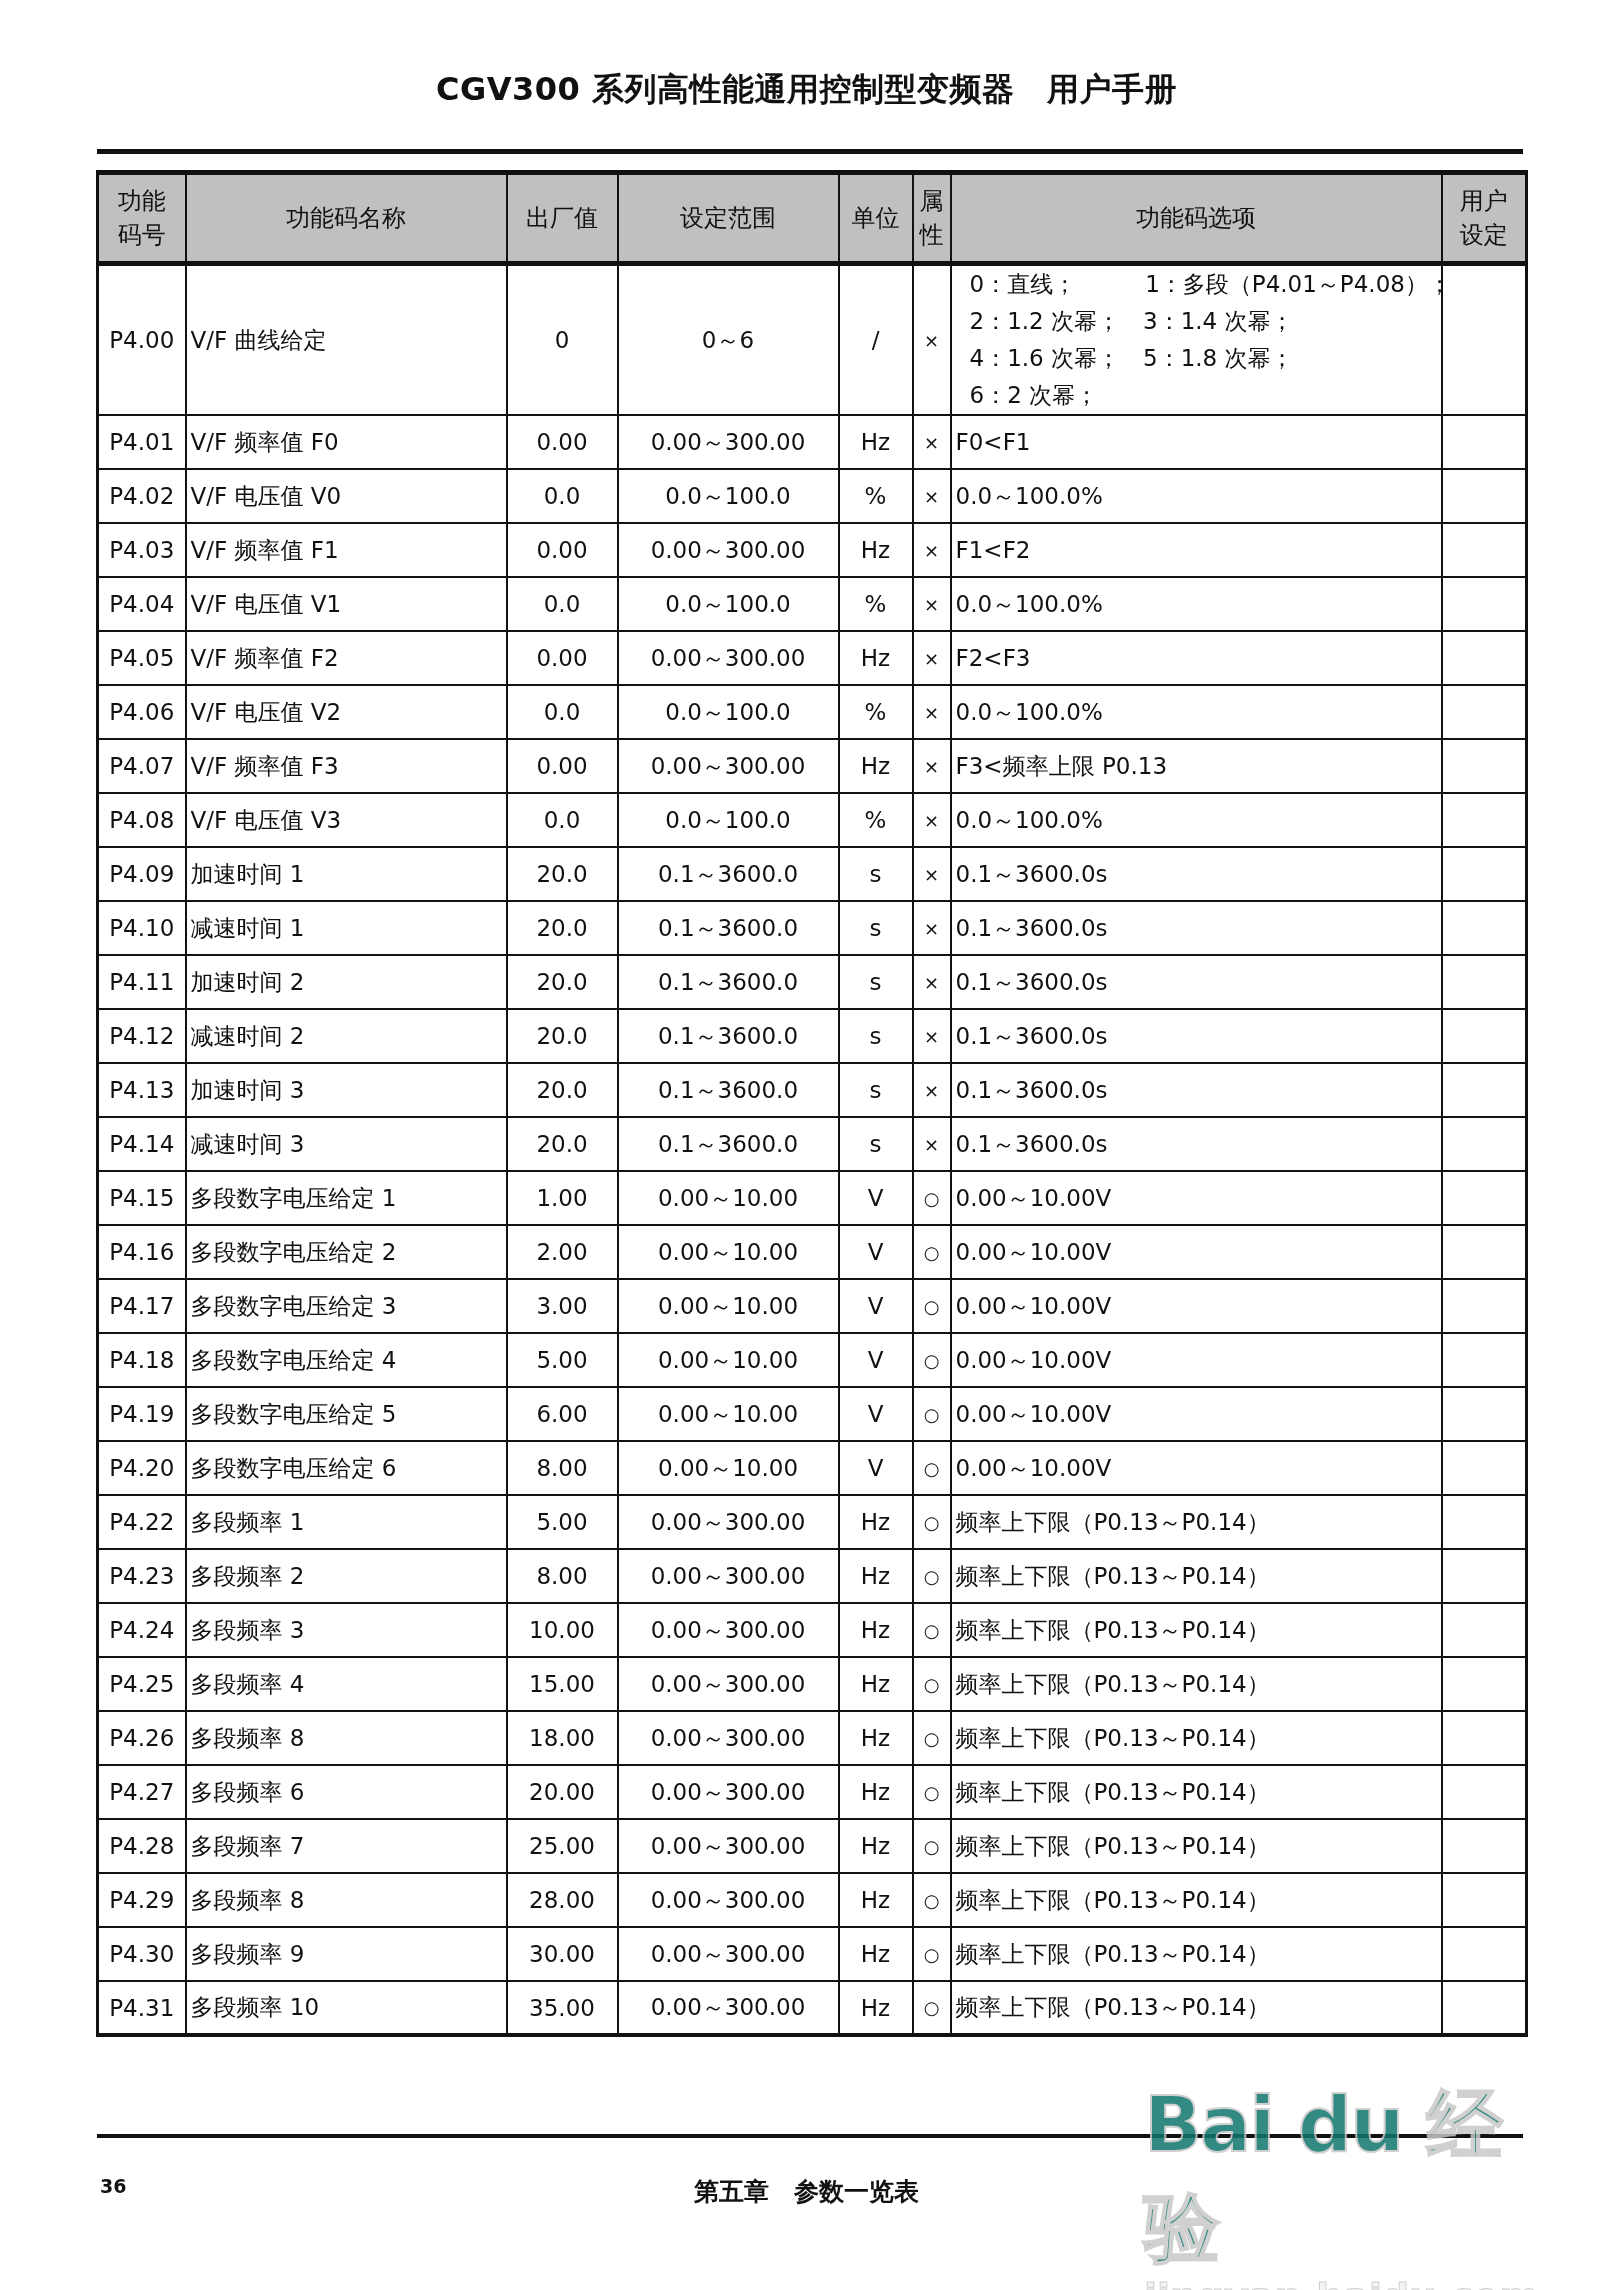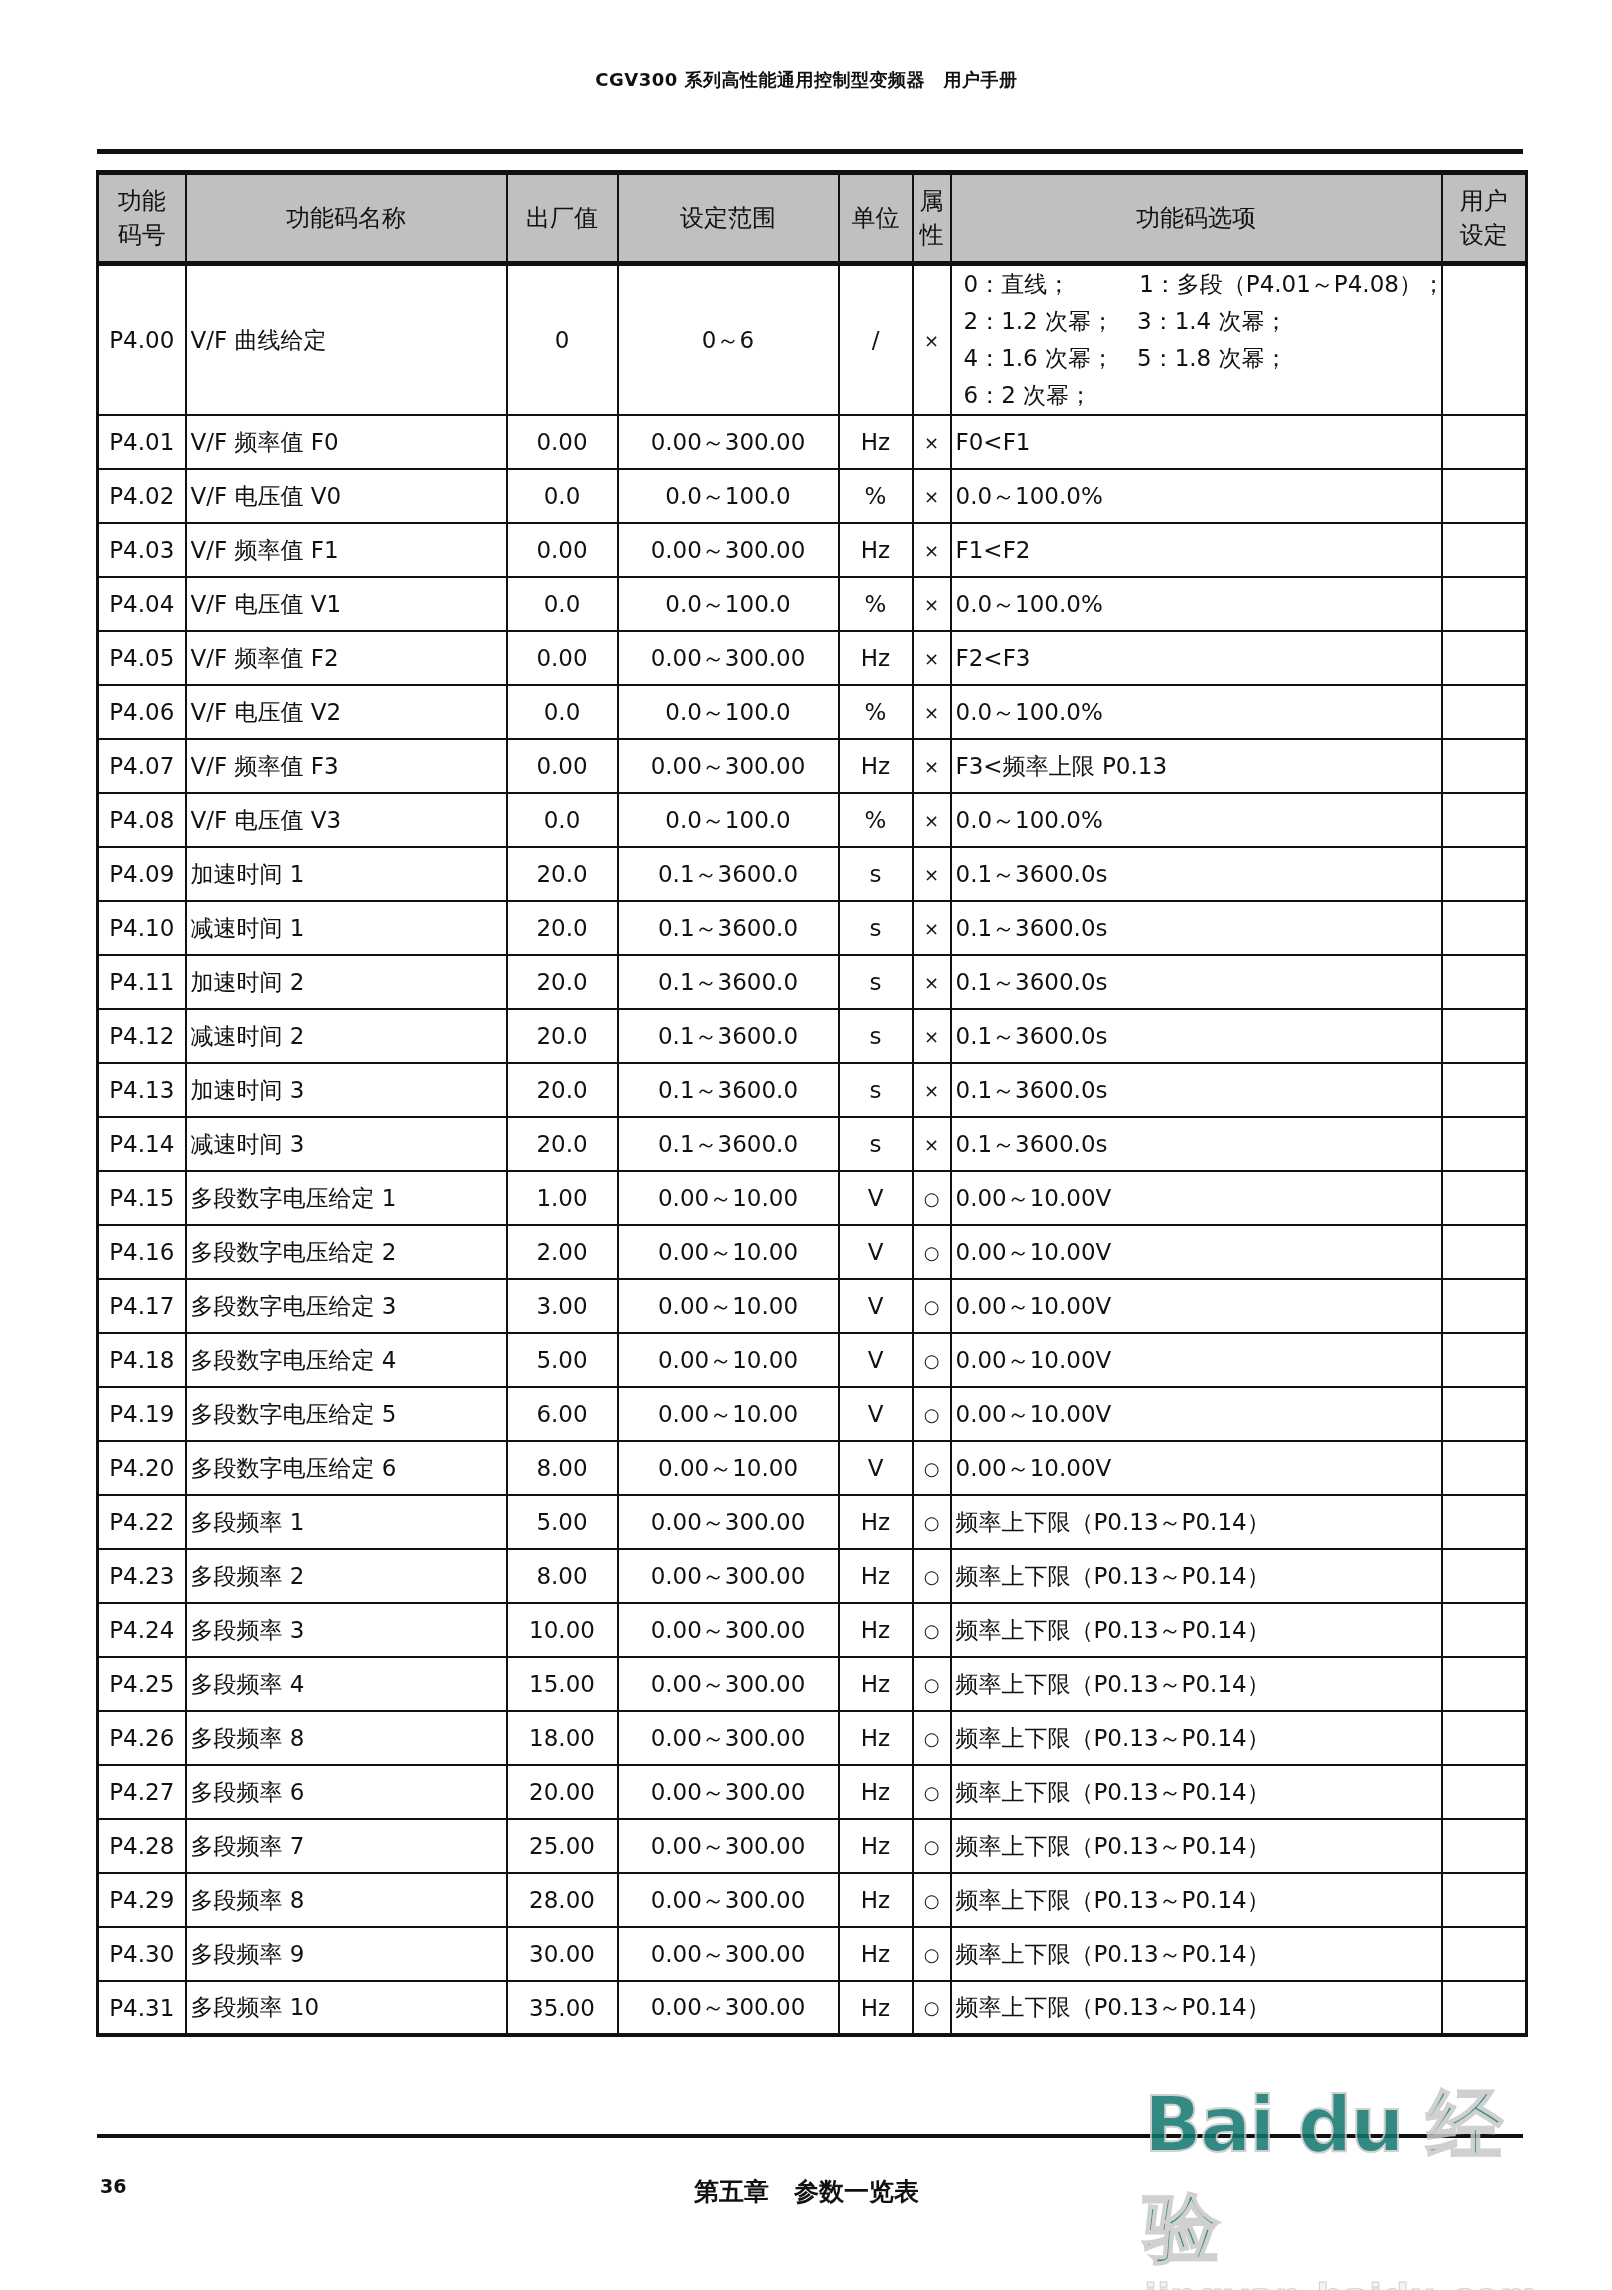--- a/index.html
+++ b/index.html
@@ -1,26 +1,26 @@
 <!DOCTYPE html>
 <html><head>
 <meta charset="utf-8">
 <style>
   html,body{margin:0;padding:0;background:#fff;}
   body{width:1613px;height:2290px;position:relative;overflow:hidden;font-family:"DejaVu Sans","Liberation Sans",sans-serif;color:#111;}
-  .header-title{position:absolute;top:68px;left:0;width:1613px;text-align:center;font-size:18px;font-weight:bold;letter-spacing:0.5px;}
+  .header-title{position:absolute;top:68px;left:0;width:1613px;text-align:center;font-size:32px;font-weight:bold;letter-spacing:0.5px;}
   .header-rule{position:absolute;top:149px;left:97px;width:1426px;height:5px;background:#111;}
   table.params{position:absolute;top:170px;left:96px;width:1428px;border-collapse:collapse;table-layout:fixed;font-size:23px;}
   table.params td, table.params th{border:2px solid #111;padding:0 4px;height:50px;text-align:center;vertical-align:middle;}
   table.params thead th{background:#c0c0c0;font-weight:normal;font-size:24px;height:86px;line-height:34px;border-top:5px solid #111;border-bottom:5px solid #111;}
   table.params tbody tr{height:54px;}
   table.params tbody tr:last-child td{border-bottom:4px solid #111;}
   table.params td.left{text-align:left;padding-left:4px;}
   table.params td.attr{font-size:18px;padding:0;}
-  table.params td.options{text-align:left;padding-left:12px;line-height:37px;}
+  table.params td.options{text-align:left;padding-left:18px;line-height:37px;}
   .opt-line{white-space:pre;}
   .first-row td{height:143px;}
   .border-left{border-left:3px solid #111 !important;}
   .border-right{border-right:3px solid #111 !important;}
   .footer-rule{position:absolute;top:2134px;left:97px;width:1426px;height:4px;background:#111;}
   .page-number{position:absolute;top:2175px;left:100px;font-size:19px;font-weight:bold;}
   .chapter-title{position:absolute;top:2175px;left:0;width:1613px;text-align:center;font-size:25px;font-weight:bold;}
   .watermark{position:absolute;left:1144px;top:2075px;width:388px;height:149px;color:#d8d8d8;opacity:0.85;pointer-events:none;}
   .wm-main{font-size:76px;font-weight:bold;letter-spacing:-2px;font-family:"DejaVu Sans",sans-serif;-webkit-text-stroke:2px #c8c8c8;color:#0f766e;}
   .wm-url{font-size:38px;font-weight:bold;-webkit-text-stroke:1px #c8c8c8;color:#f2f2f2;margin-top:-6px;}

